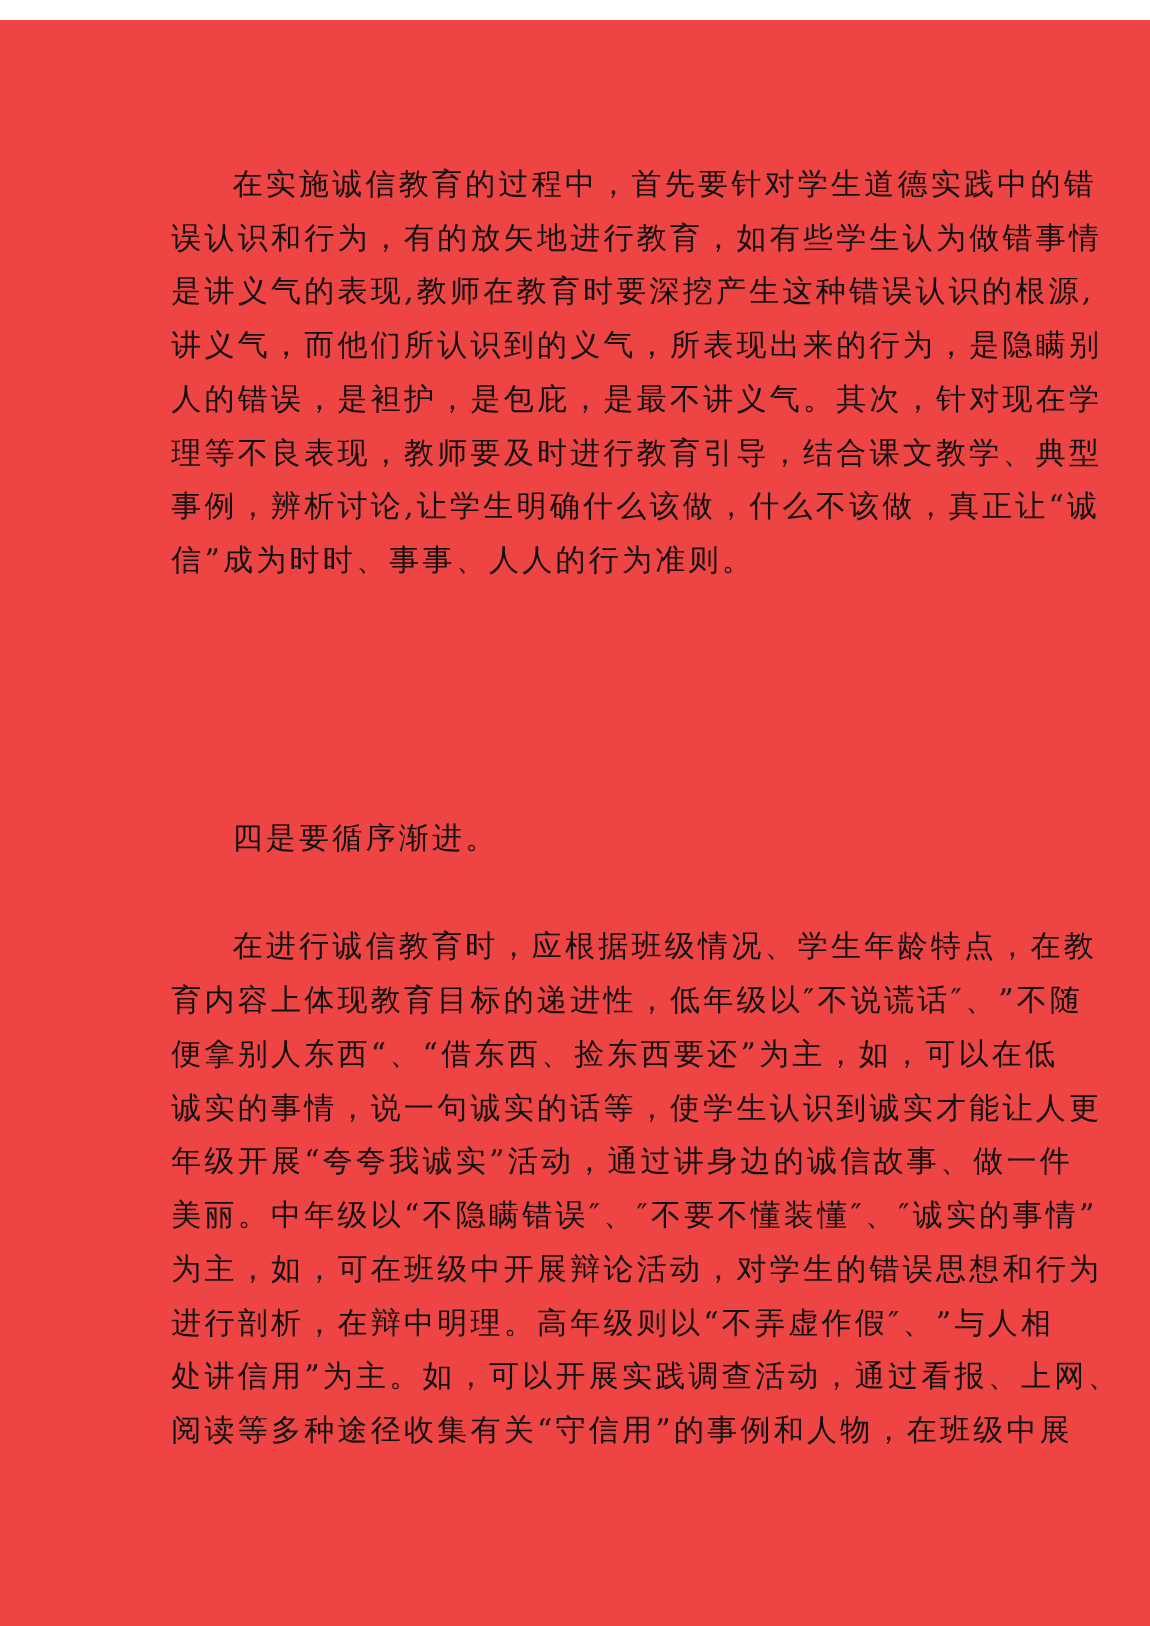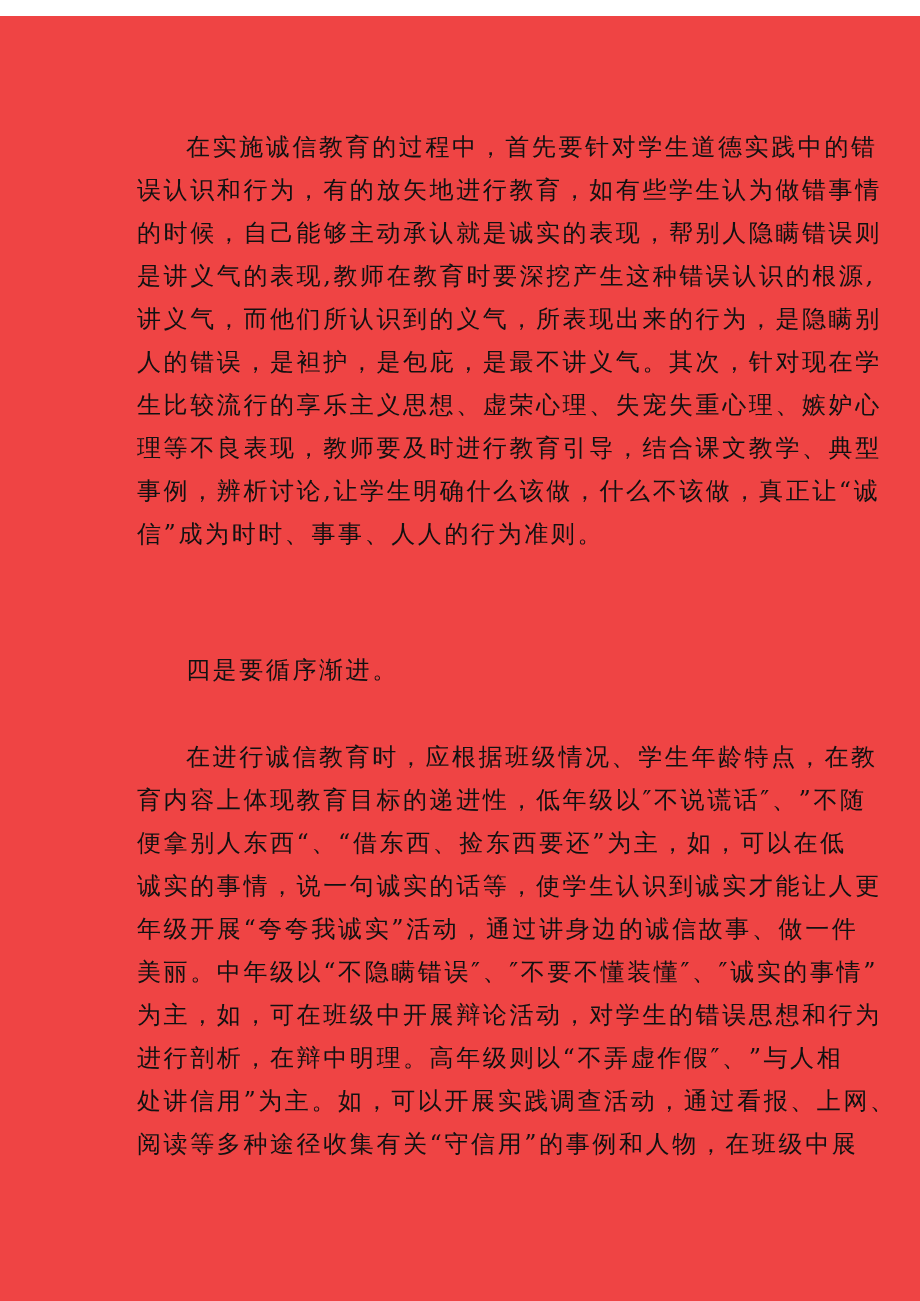--- a/index.html
+++ b/index.html
@@ -12,25 +12,23 @@
   .line.indent { padding-left: 49px; }
 </style>
 </head>
 <body>
 
 <div class="page">
 
   <div class="para" style="top:117px">
     <span class="line indent">在实施诚信教育的过程中，首先要针对学生道德实践中的错</span>
     <span class="line">误认识和行为，有的放矢地进行教育，如有些学生认为做错事情</span>
-    <span class="line">的时候，自己能够主动承认就是诚实的表现，帮别人隐瞒错误则</span>
     <span class="line">是讲义气的表现,教师在教育时要深挖产生这种错误认识的根源,</span>
     <span class="line">讲义气，而他们所认识到的义气，所表现出来的行为，是隐瞒别</span>
     <span class="line">人的错误，是袒护，是包庇，是最不讲义气。其次，针对现在学</span>
-    <span class="line">生比较流行的享乐主义思想、虚荣心理、失宠失重心理、嫉妒心</span>
     <span class="line">理等不良表现，教师要及时进行教育引导，结合课文教学、典型</span>
     <span class="line">事例，辨析讨论,让学生明确什么该做，什么不该做，真正让“诚</span>
     <span class="line">信”成为时时、事事、人人的行为准则。</span>
   </div>
 
   <div class="para" style="top:640px">
     <span class="line indent">四是要循序渐进。</span>
   </div>
 
   <div class="para" style="top:727px">

